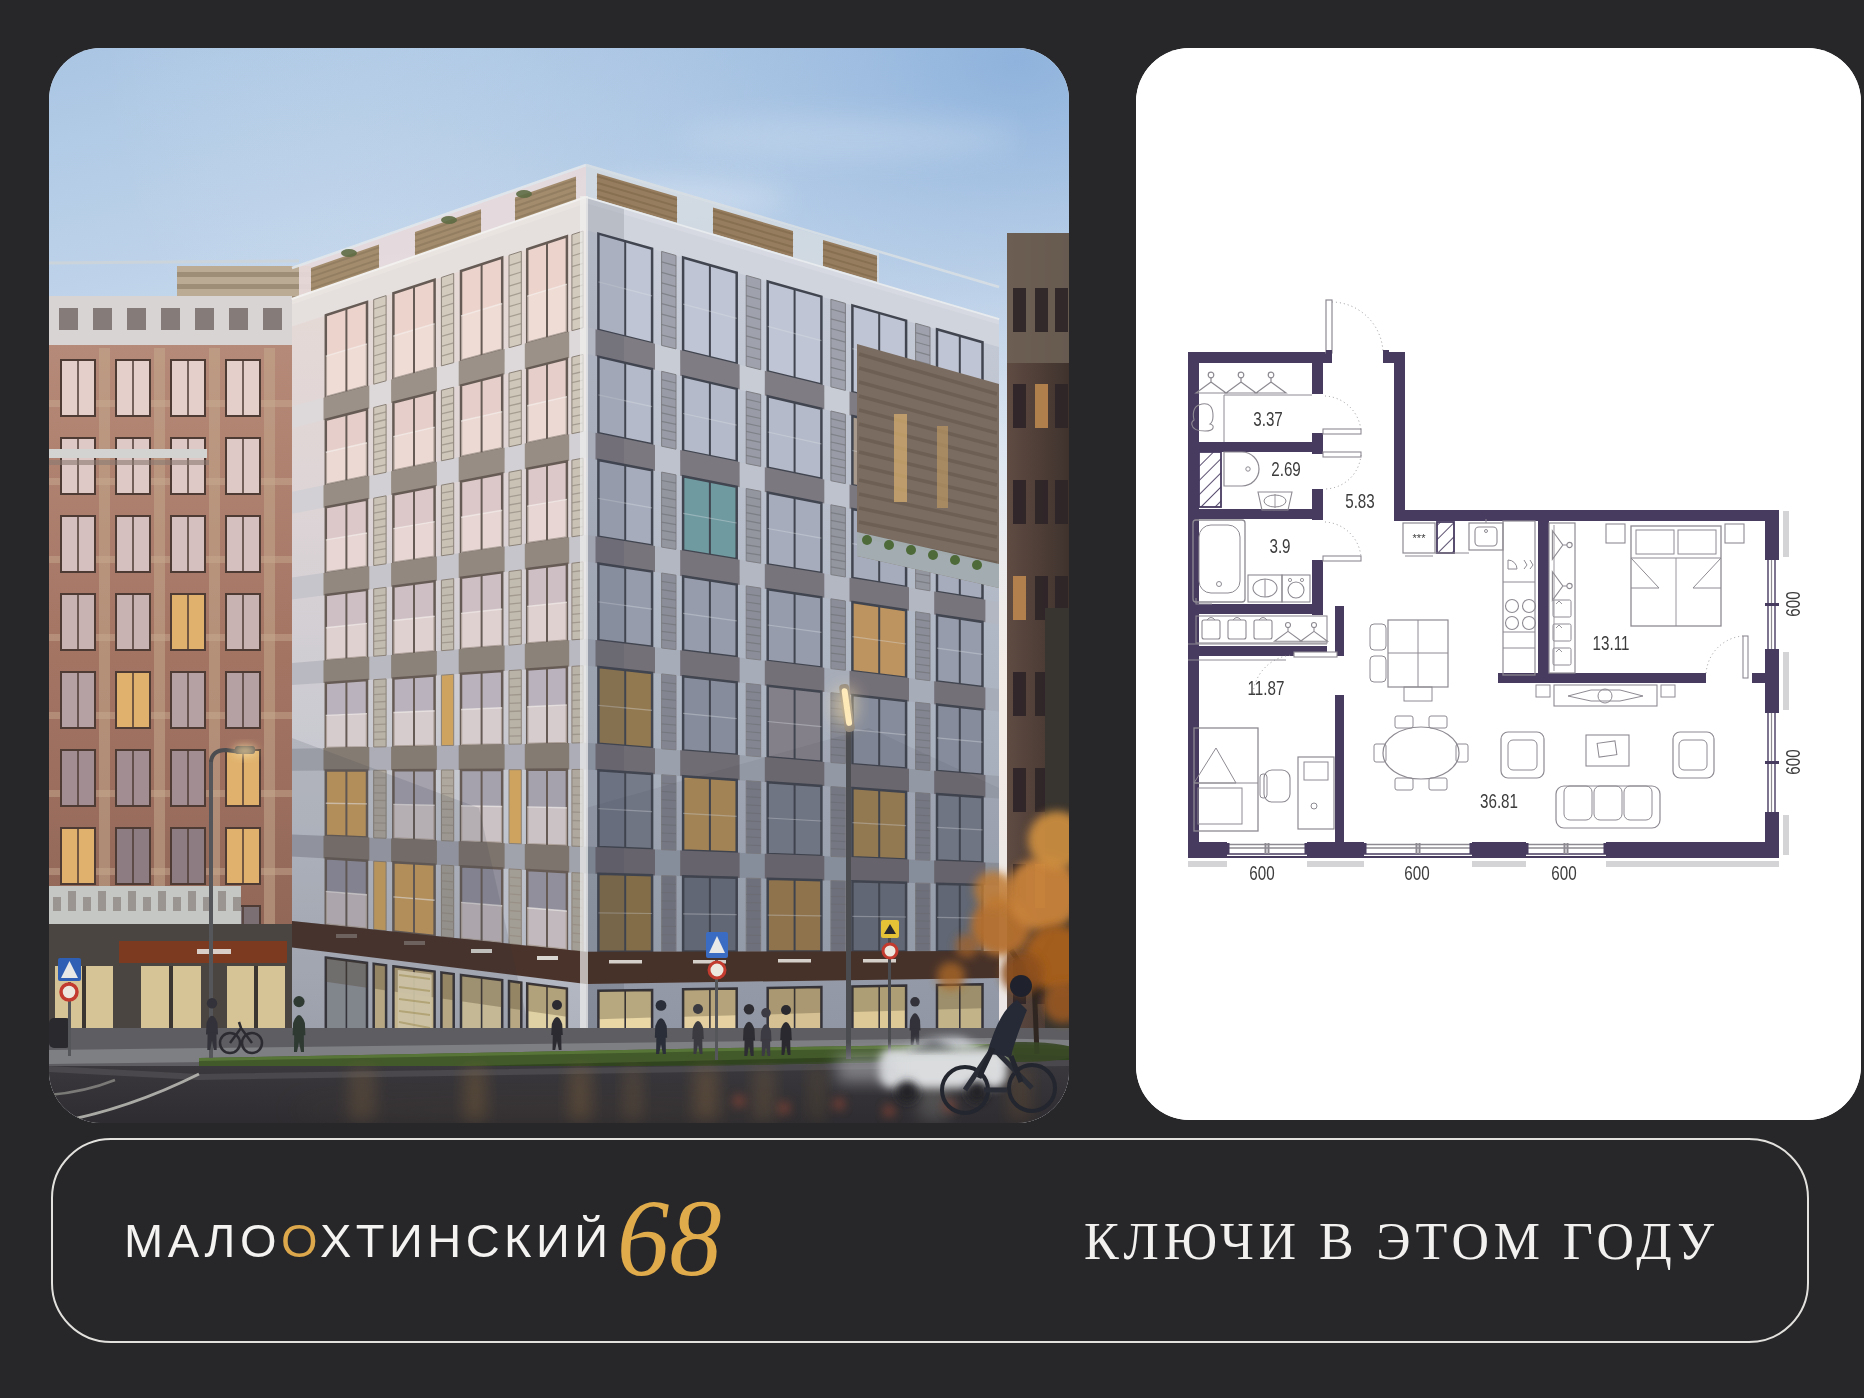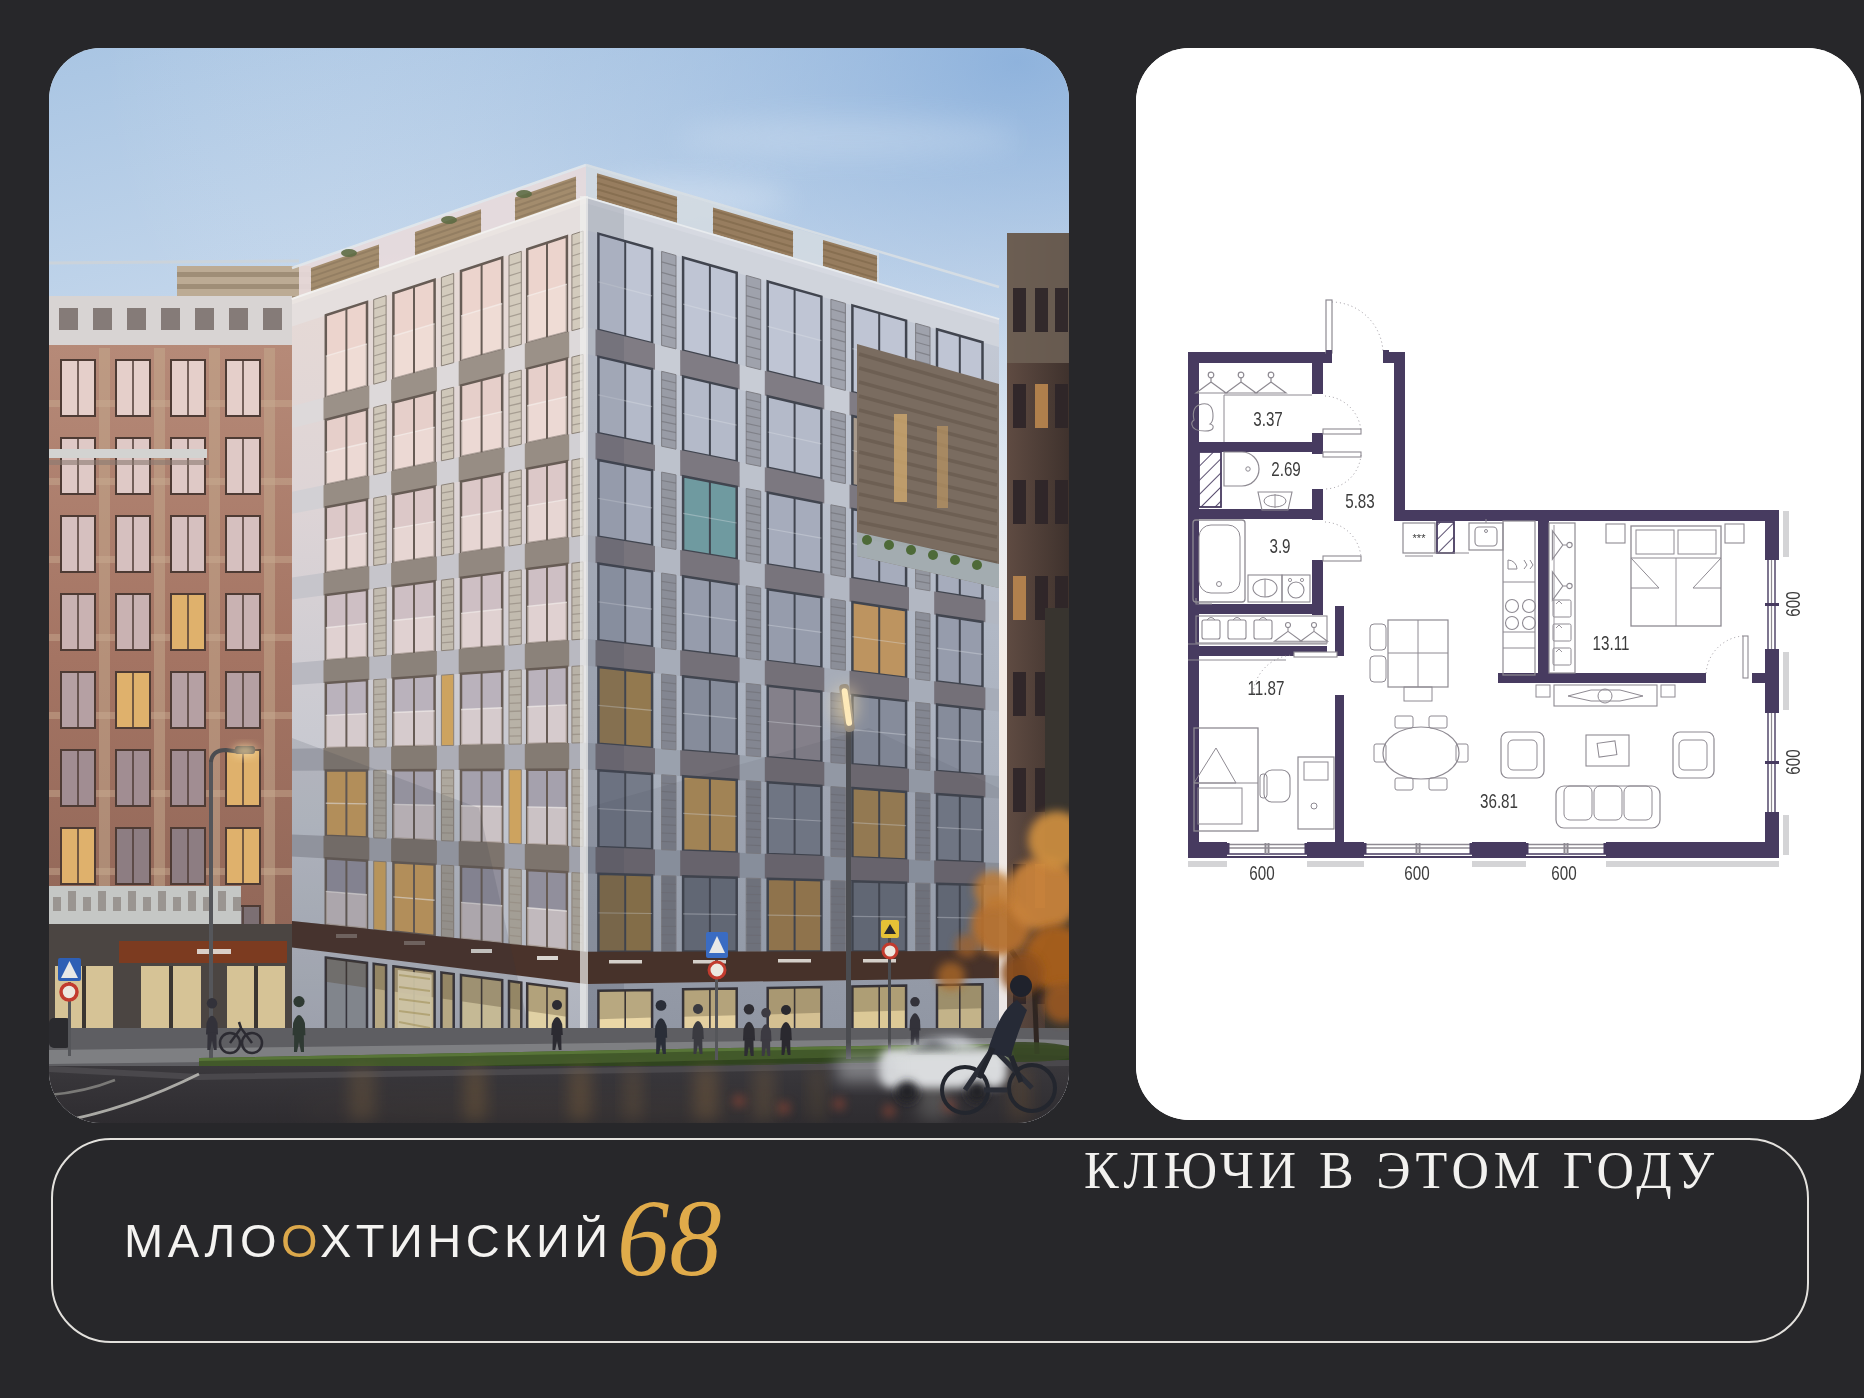--- a/index.html
+++ b/index.html
@@ -3,21 +3,21 @@
 <style>
 html,body{margin:0;padding:0;background:#27272a;width:1864px;height:1398px;overflow:hidden;position:relative}
 *{box-sizing:border-box}
 .photo{position:absolute;left:49px;top:48px;width:1020px;height:1075px;border-radius:52px;overflow:hidden;background:#cfdcea}
 .card{position:absolute;left:1136px;top:48px;width:725px;height:1072px;border-radius:54px;background:#ffffff;overflow:hidden}
 .banner{position:absolute;left:51px;top:1138px;width:1758px;height:205px;border:2px solid #e3e1dd;border-radius:60px}
 .title{position:absolute;left:71px;top:0;height:201px;display:flex;align-items:center;white-space:nowrap}
 .t1{font-family:Liberation Sans, sans-serif;font-size:47px;color:#f4f3f1;letter-spacing:4.5px}
 .gold{color:#dca84b}
 .num{font-family:"Liberation Serif",serif;font-style:italic;font-size:110px;color:#e0ab4a;margin-left:4px;position:relative;top:-2px;letter-spacing:3px;letter-spacing:0;display:inline-block;transform:scaleX(0.95);transform-origin:left center}
-.keys{position:absolute;right:88px;top:0;height:201px;display:flex;white-space:nowrap}
+.keys{position:absolute;right:88px;top:0;height:201px;display:flex;align-items:center;white-space:nowrap}
 .keys span{font-family:"Liberation Serif",serif;font-size:53px;color:#f2f1ef;letter-spacing:5px;display:inline-block;transform:scaleX(0.98);transform-origin:right center}
 </style></head>
 <body>
 <div class="photo"><svg width="1020" height="1075" viewBox="0 0 1020 1075">
 <defs>
 <linearGradient id="sky" x1="0" y1="0" x2="0.22" y2="1">
  <stop offset="0" stop-color="#a9c5e3"></stop>
           <stop offset="0.3" stop-color="#c6d8ec"></stop>
  <stop offset="0.55" stop-color="#e6ecf3"></stop>
           <stop offset="0.75" stop-color="#f4ece6"></stop>

